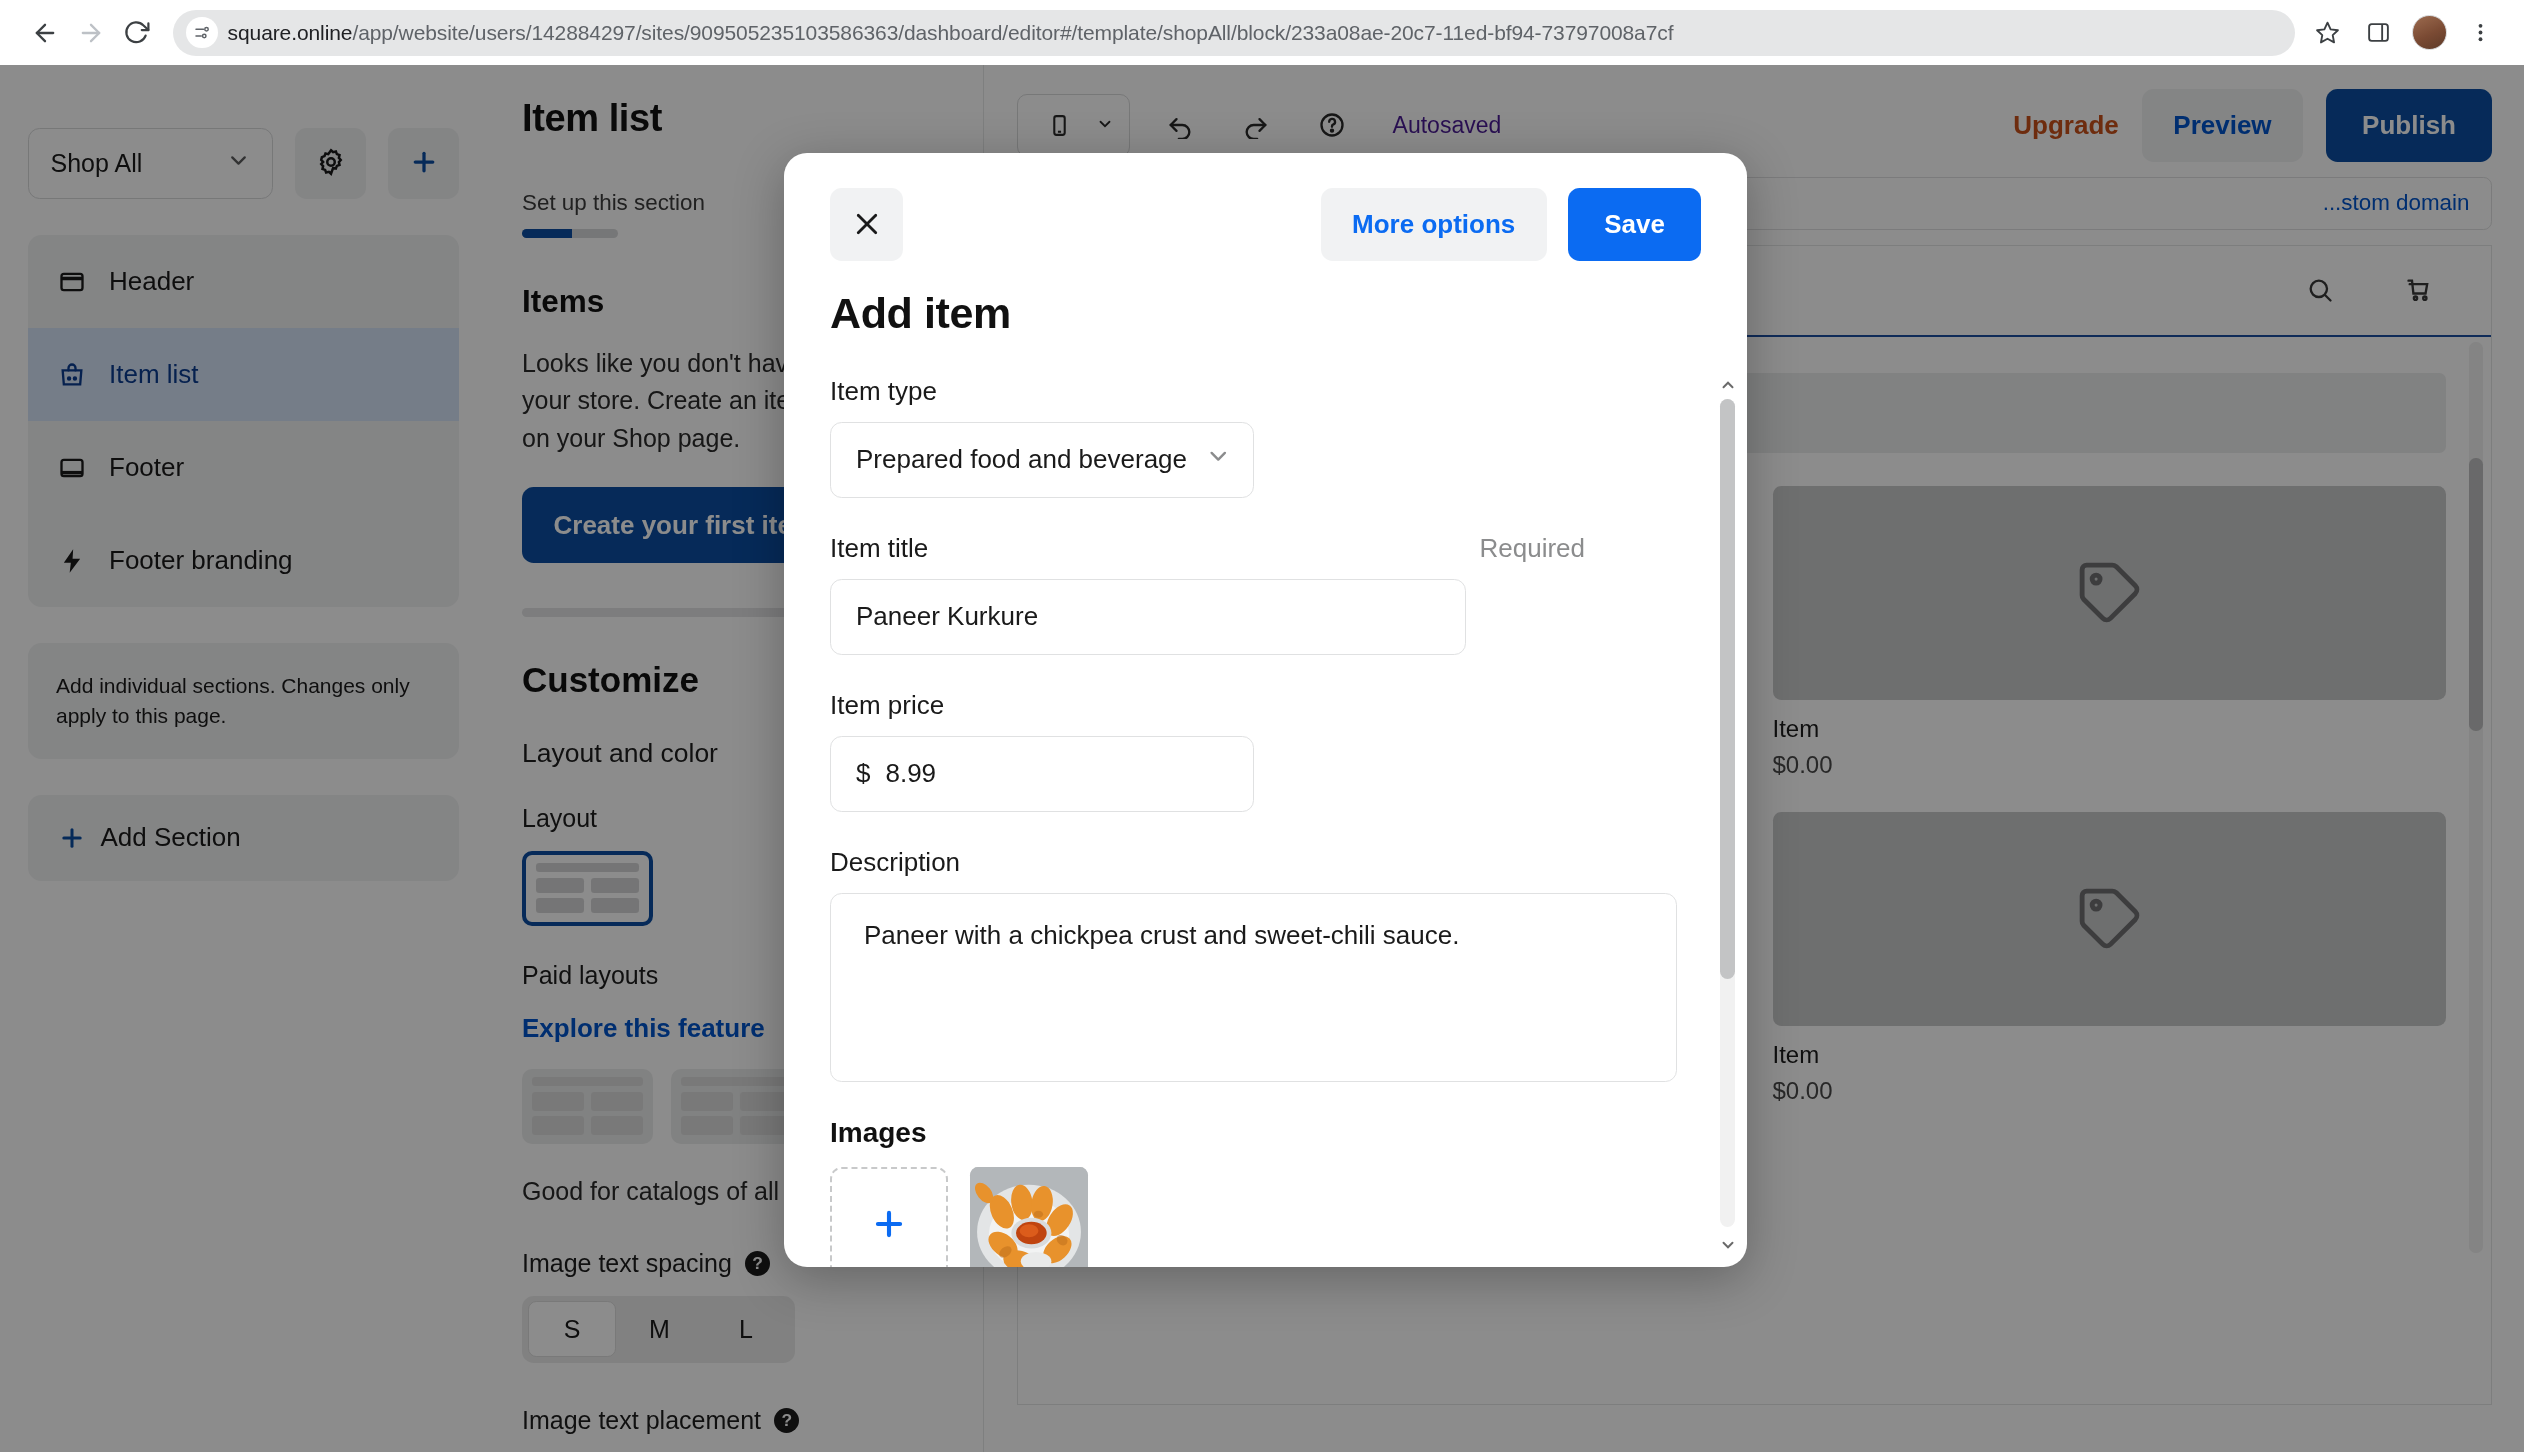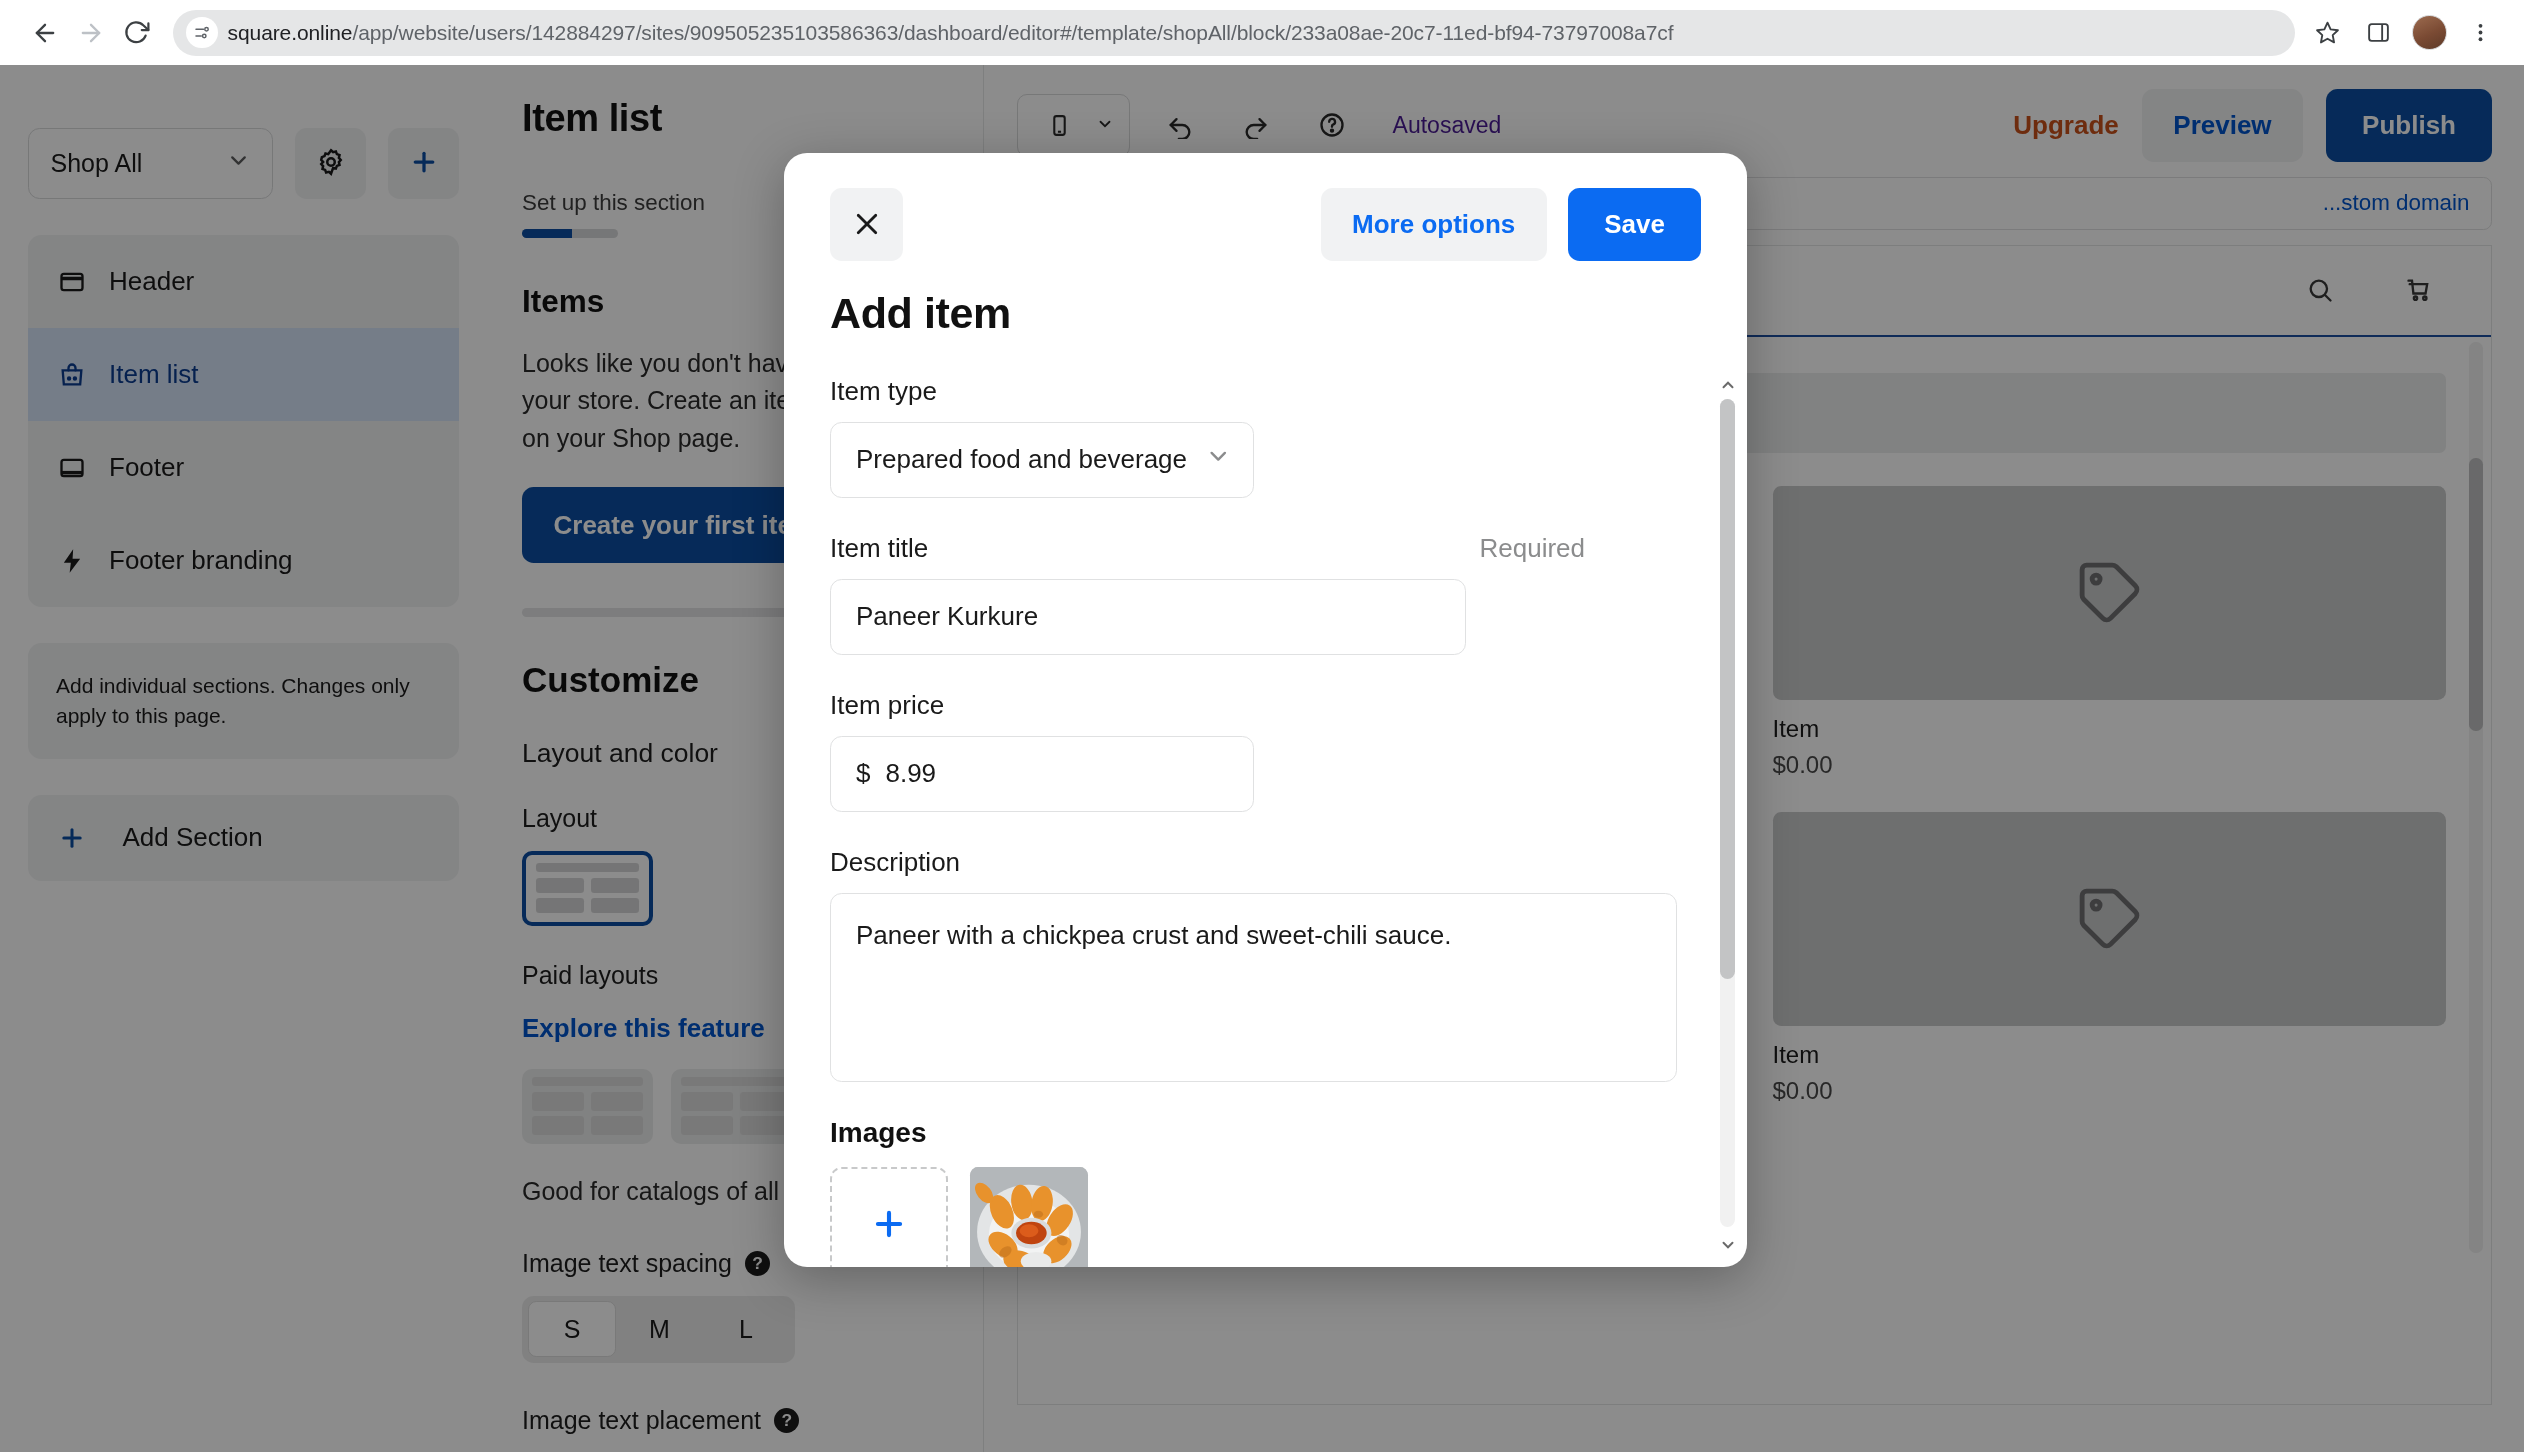--- a/index.html
+++ b/index.html
@@ -91,21 +91,21 @@
   .sb-item.active { background: #d6e3f7; color: #0b3d91; }
   .sb-item.active .sb-ico { color: #0b3d91; }
   .sb-ico { width: 31.5px; height: 31.5px; display: flex; align-items: center; justify-content: center; color: #1a1a1a; flex: none;}
   .sb-note {
     margin-top: 36px; background: #f1f2f3; border-radius: 13.3px;
     padding: 28px 28px; font-size: 21px; line-height: 1.42; color: #1a1a1a;
     font-weight: 500;
   }
   .sb-add {
     margin-top: 36px; background: #f1f2f3; border-radius: 13.3px; height: 86px;
-    display: flex; align-items: center; gap: 35px; padding: 0 28px;
+    display: flex; align-items: center; gap: 13px; padding: 0 28px;
     font-size: 26px; color: #1a1a1a; font-weight: 500;
   }
 
   
   .midpanel {
     position: absolute; left: 487px; top: 0; width: 497px; height: 1388px;
     background: #fff; border-right: 1.7px solid #e6e7e8; padding: 31.5px 35px 0 35px;
     overflow: hidden;
   }
   .mp-title { font-size: 38px; font-weight: 700; color: #111; letter-spacing: -0.4px;}
@@ -246,21 +246,21 @@
     padding: 0 21.5px 0 25px; font-size: 26px; color: #1a1a1a;
   }
   .f-input {
     width: 636px; height: 76px; border: 1.7px solid #e0e1e2; border-radius: 11.6px;
     display: flex; align-items: center; padding: 0 25px; font-size: 26px; color: #1a1a1a;
   }
   .f-input.price { width: 424px; gap: 15px; }
   .f-cur { color: #1a1a1a; }
   .f-textarea {
     width: 847px; height: 189px; border: 1.7px solid #e0e1e2; border-radius: 11.6px;
-    padding: 23px 25px; font-size: 26px; color: #1a1a1a; line-height: 1.4;
+    padding: 23px 33px; font-size: 26px; color: #1a1a1a; line-height: 1.4;
   }
   .f-h { font-size: 28px; font-weight: 700; color: #111; margin-bottom: 18px; }
   .img-row { display: flex; gap: 21.5px; align-items: flex-start; }
   .img-add {
     width: 118px; height: 118px; border: 2.5px dashed #c8c9ca; border-radius: 11.6px;
     display: flex; align-items: center; justify-content: center;
   }
   .img-thumb {
     width: 118px; height: 118px; border-radius: 8.3px; overflow: hidden; position: relative;
     background: #b9bcc0;

